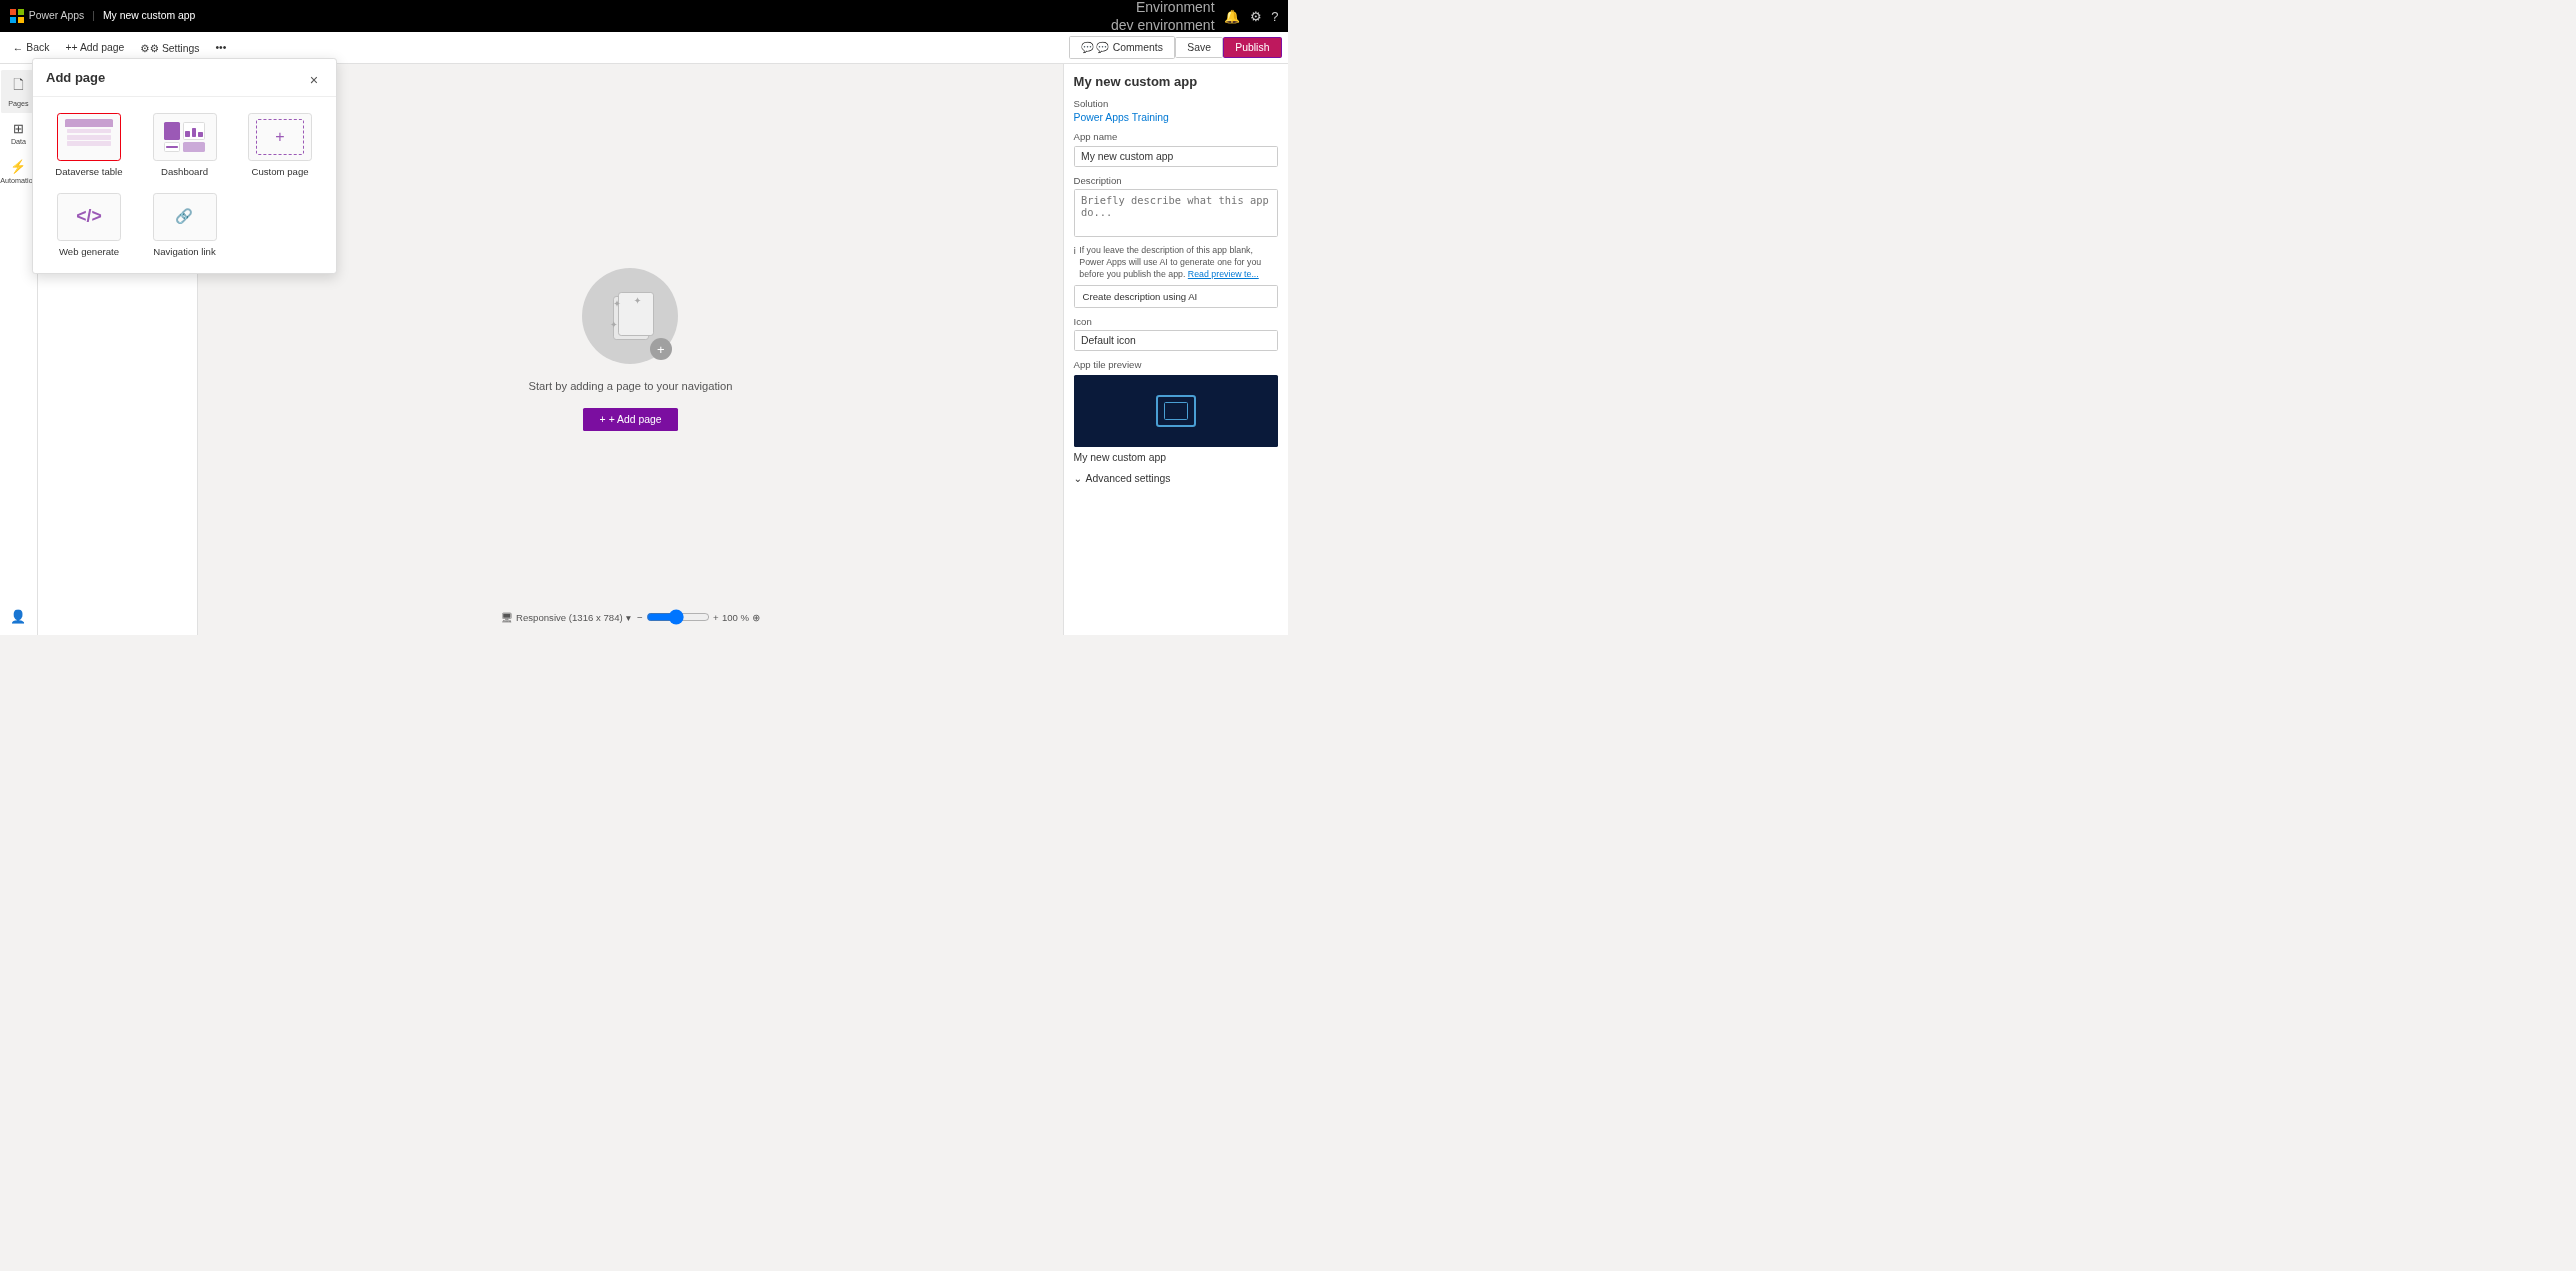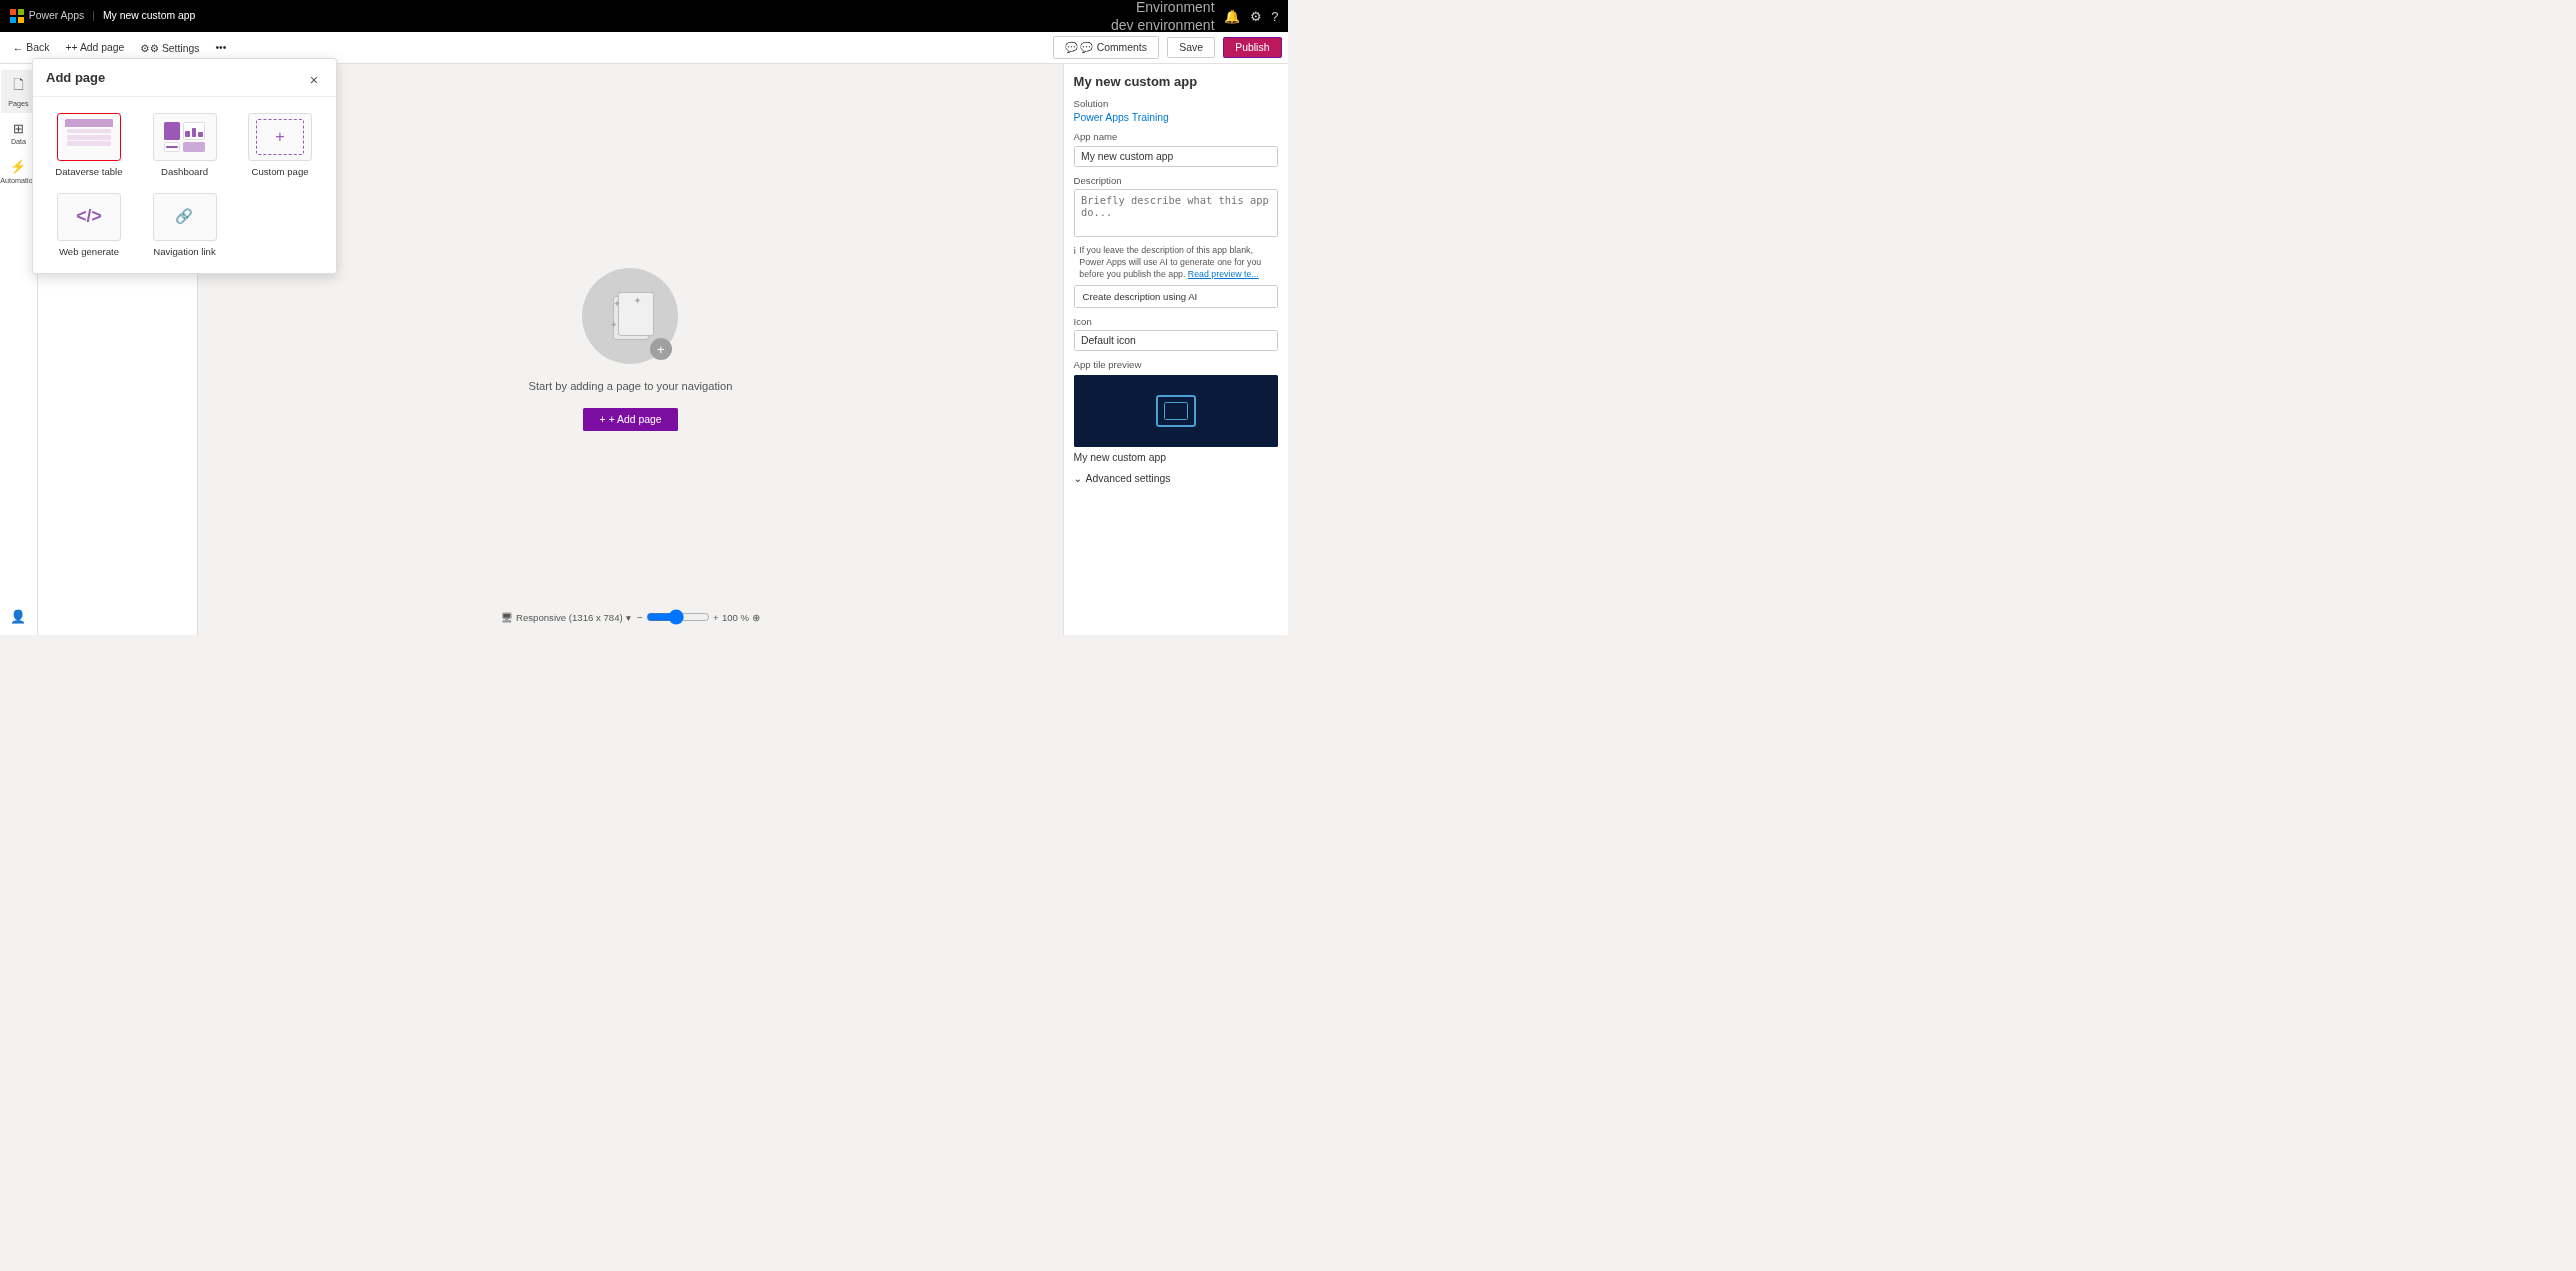--- a/index.html
+++ b/index.html
@@ -25,21 +25,21 @@
     
     .toolbar {
       display: flex; align-items: center; background: #fff; border-bottom: 0.8px solid #e0e0e0;
       height: 32px; padding: 0 6.4px; gap: 3.2px;
     }
     .toolbar-btn {
       display: flex; align-items: center; gap: 3.2px; padding: 3.2px 6.4px;
       border: none; background: transparent; cursor: pointer; font-size: 10.4px; color: #333;
       border-radius: 1.6px;
     }
-    .toolbar-right { margin-left: auto; display: flex; align-items: center; gap: 8px; }
+    .toolbar-right { margin-left: auto; display: flex; align-items: center; gap: 0; }
     .toolbar-action-btn {
       padding: 4px 11.2px; border: 0.8px solid #ccc; background: #fff;
       cursor: pointer; font-size: 10.4px; border-radius: 1.6px; color: #333;
     }
     .toolbar-action-btn.publish {
       background: #be185d; color: #fff; border-color: #7b0ea0;
     }
 
     
     .main-layout { display: flex; height: calc(635px - 64px); }

